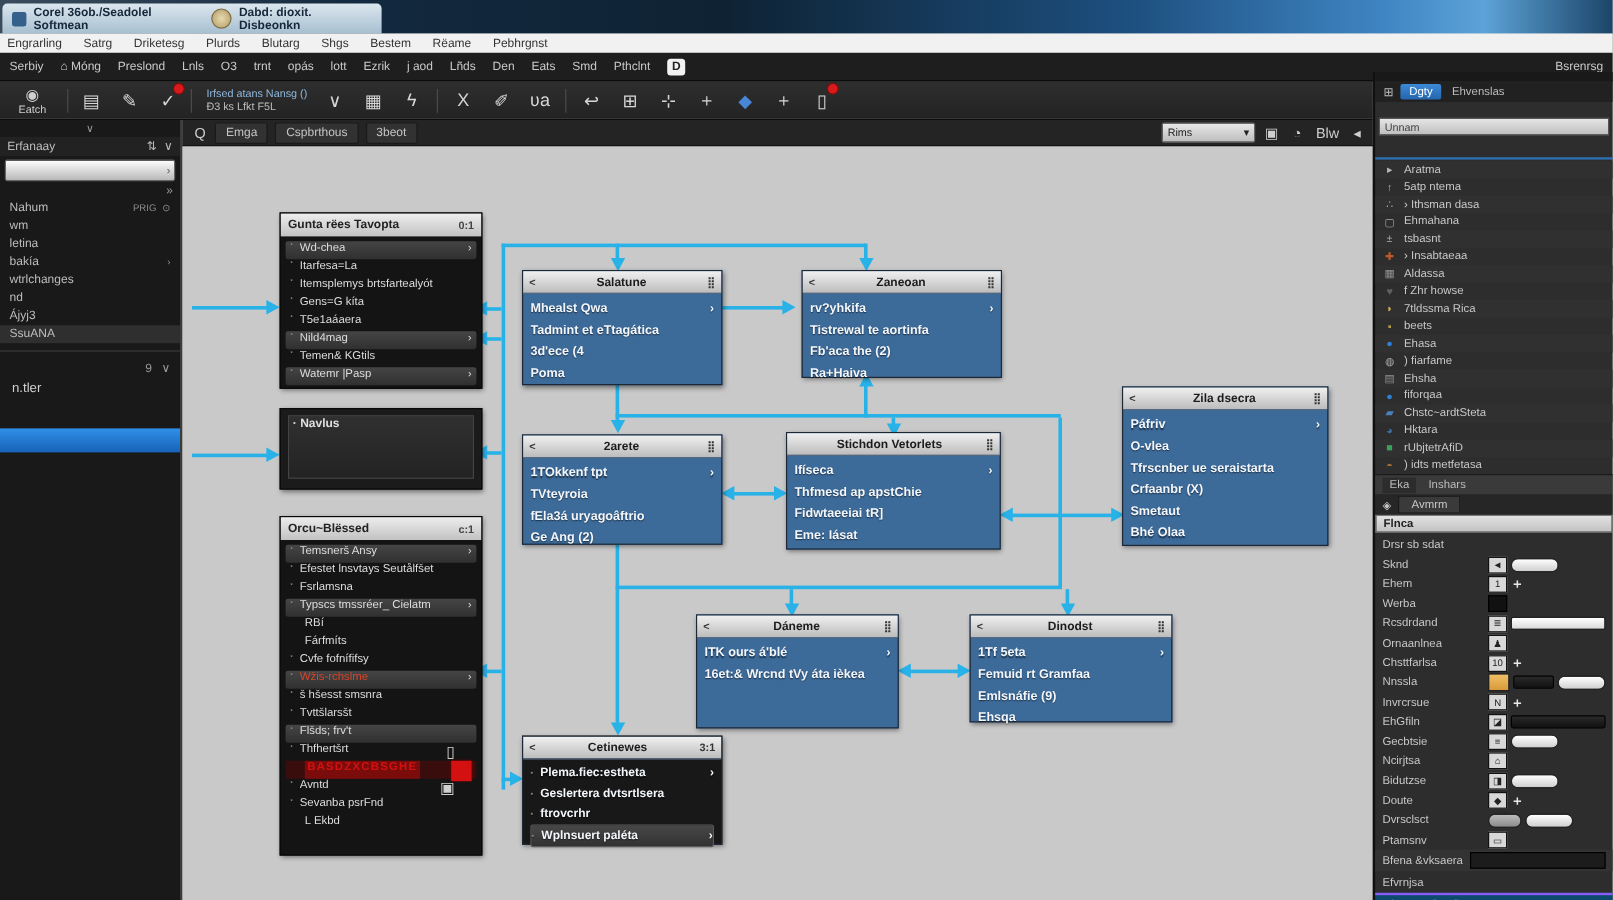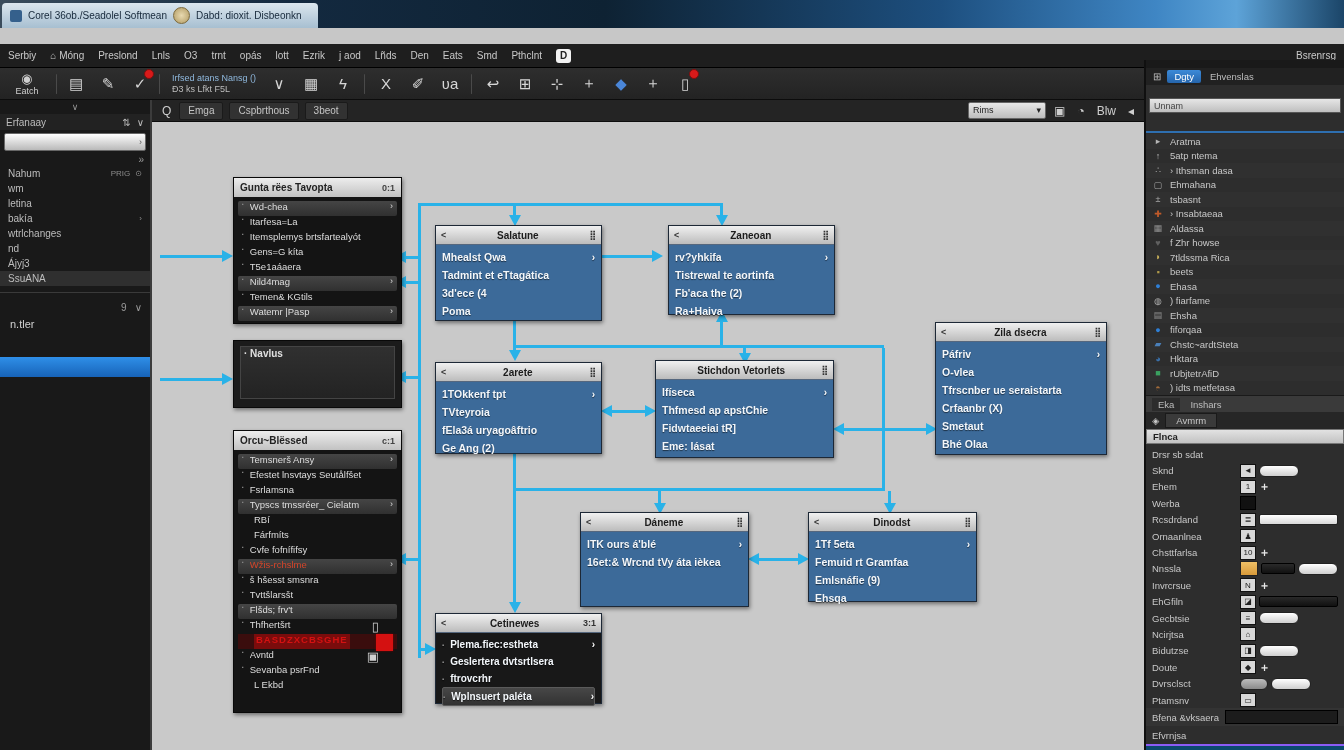--- a/index.html
+++ b/index.html
@@ -4,21 +4,21 @@
 <style>
   html,body{margin:0;padding:0;background:#888;}
   #app{position:relative;width:1344px;height:750px;overflow:hidden;
        font-family:"Liberation Sans",sans-serif;background:#c7c7c7;
        -webkit-font-smoothing:antialiased;}
   
   .titlebar{position:absolute;left:0;top:0;width:1344px;height:28px;
     background:linear-gradient(90deg,#3a4c5c 0%,#13293f 22%,#0e2233 45%,#1d4f7f 70%,#3f86c4 86%,#5da3d8 92%,#1b4568 100%);}
   .wintab{position:absolute;left:2px;top:3px;height:25px;width:300px;display:flex;align-items:center;gap:6px;
     background:linear-gradient(#dbe6ee,#a7bfd1);border-radius:4px 4px 0 0;padding:0 8px;
-    font-size:10px;color:#16283a;font-weight:normal;}
+    font-size:10px;color:#16283a;font-weight:bold;}
   .wintab .appico{width:12px;height:12px;background:#35608c;border-radius:2px;flex:0 0 auto;}
   .wintab .roundico{width:15px;height:15px;border-radius:50%;background:radial-gradient(#e8d9b0,#b09a62);border:1px solid #7d6a3d;flex:0 0 auto;}
   
   .menubar{position:absolute;left:0;top:28px;width:1344px;height:16px;background:#f1f1f1;
     display:flex;align-items:center;gap:18px;padding-left:6px;font-size:10px;color:#333;box-sizing:border-box;}
   .menubar span{cursor:default;}
   
   .row2{position:absolute;left:0;top:44px;width:1344px;height:24px;background:#1e1e1e;
     display:flex;align-items:center;gap:14px;padding:0 8px;font-size:10px;color:#c9c9c9;box-sizing:border-box;border-bottom:1px solid #000;}
   .row2 .dico{background:#f2f2f2;color:#222;font-weight:bold;border-radius:3px;padding:0 4px;height:14px;line-height:14px;}
@@ -156,20 +156,32 @@
 
   <div class="titlebar">
     <div class="wintab">
       <span class="appico"></span>
       <span>Corel 36ob./Seadolel Softmean</span>
       <span class="roundico"></span>
       <span>Dabd: dioxit. Disbeonkn</span>
     </div>
   </div>
 
+  <div class="menubar">
+
+  <span>Engrarling</span>
+      <span>Satrg</span>
+      <span>Driketesg</span>
+      <span>Plurds</span>
+      <span>Blutarg</span>
+      <span>Shgs</span>
+      <span>Bestem</span>
+      <span>Rëame</span>
+      <span>Pebhrgnst</span>
+    </div>
 
   <div class="row2">
     <span style="display:flex;gap:14px;align-items:center;">
 
     <span>Serbiy</span>
         <span>⌂ Móng</span>
         <span>Preslond</span>
         <span>Lnls</span>
         <span>O3</span>
         <span>trnt</span>

